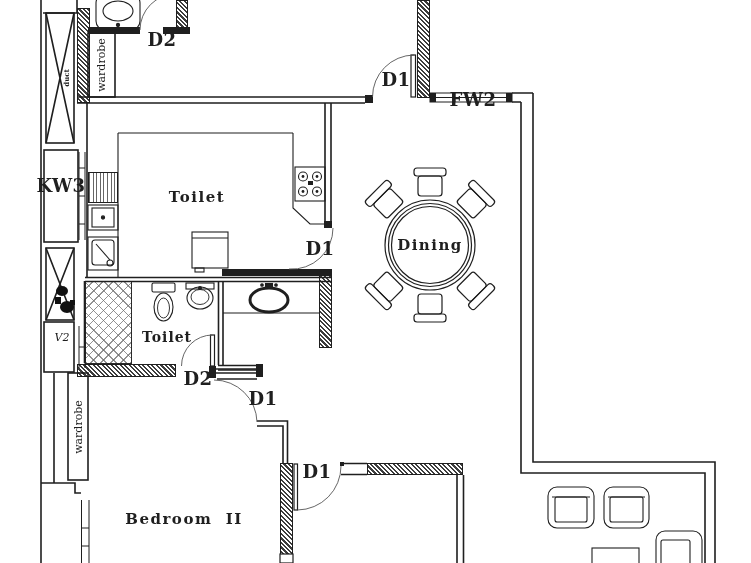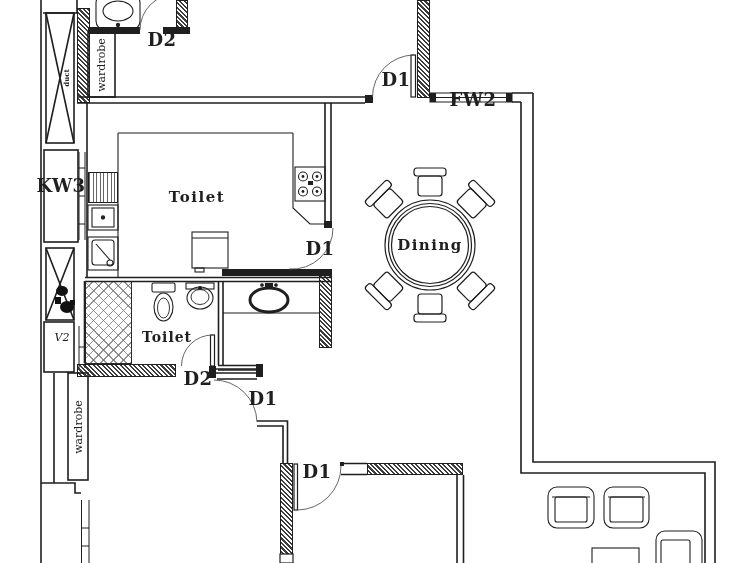--- a/index.html
+++ b/index.html
@@ -212,20 +212,21 @@
       <rect x="610" y="497" width="33" height="25" rx="2"></rect>
       <rect x="656" y="531" width="46" height="45" rx="9"></rect>
       <rect x="661" y="540" width="29" height="34" rx="2"></rect>
       <rect x="592" y="548" width="47" height="20"></rect>
     </g>
   </svg>
 
   <div class="lbl fs15" style="left:197px;top:197px;">Toilet</div>
   <div class="lbl fs15" style="left:430px;top:245px;">Dining</div>
   <div class="lbl fs14" style="left:167px;top:337px;">Toilet</div>
+  <div class="lbl fs15" style="left:184px;top:519px;">Bedroom  II</div>
   <div class="lbl rot fs11" style="left:101px;top:65px;">wardrobe</div>
   <div class="lbl rot fs11" style="left:78px;top:427px;">wardrobe</div>
   <div class="lbl rot fs7" style="left:66px;top:78px;">duct</div>
   <div class="lbl fs12" style="left:61px;top:186px;text-align:right;">KW3</div>
   <div class="lbl fs11" style="left:62px;top:337px;font-style:italic;">V2</div>
   <div class="lbl fs12" style="left:473px;top:76px;margin-top:24px;">FW2</div>
   <div class="lbl fs12" style="left:162px;top:40px;">D2</div>
   <div class="lbl fs12" style="left:396px;top:80px;">D1</div>
   <div class="lbl fs12" style="left:320px;top:249px;">D1</div>
   <div class="lbl fs12" style="left:198px;top:379px;">D2</div>

